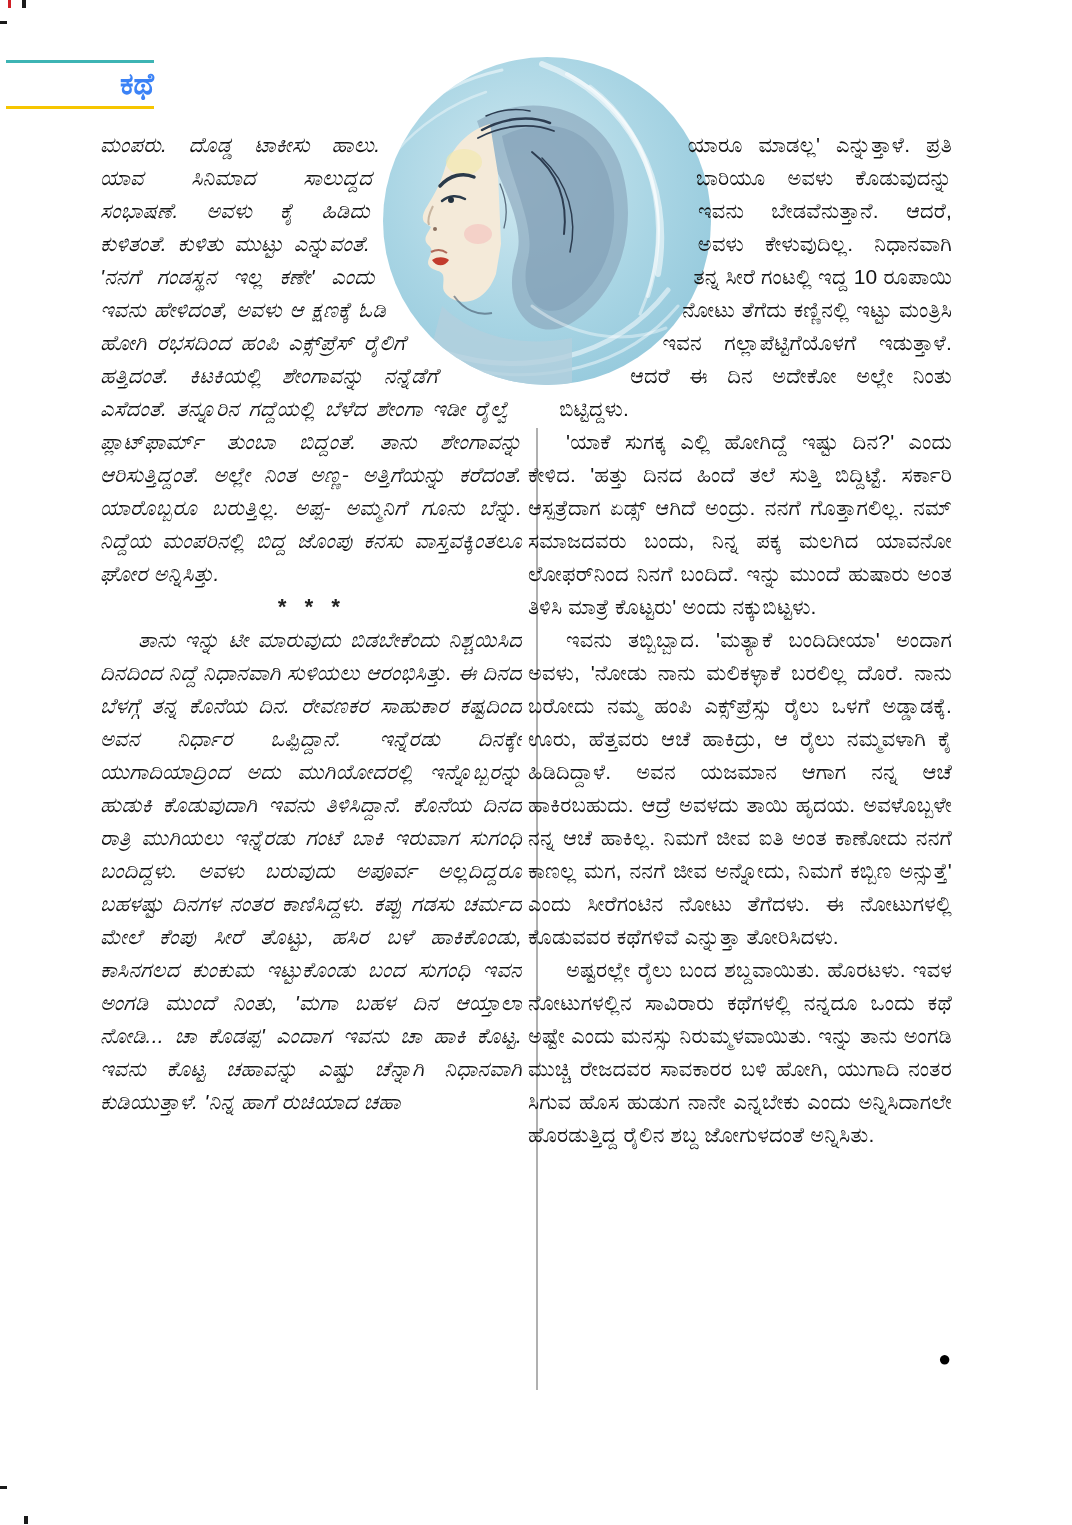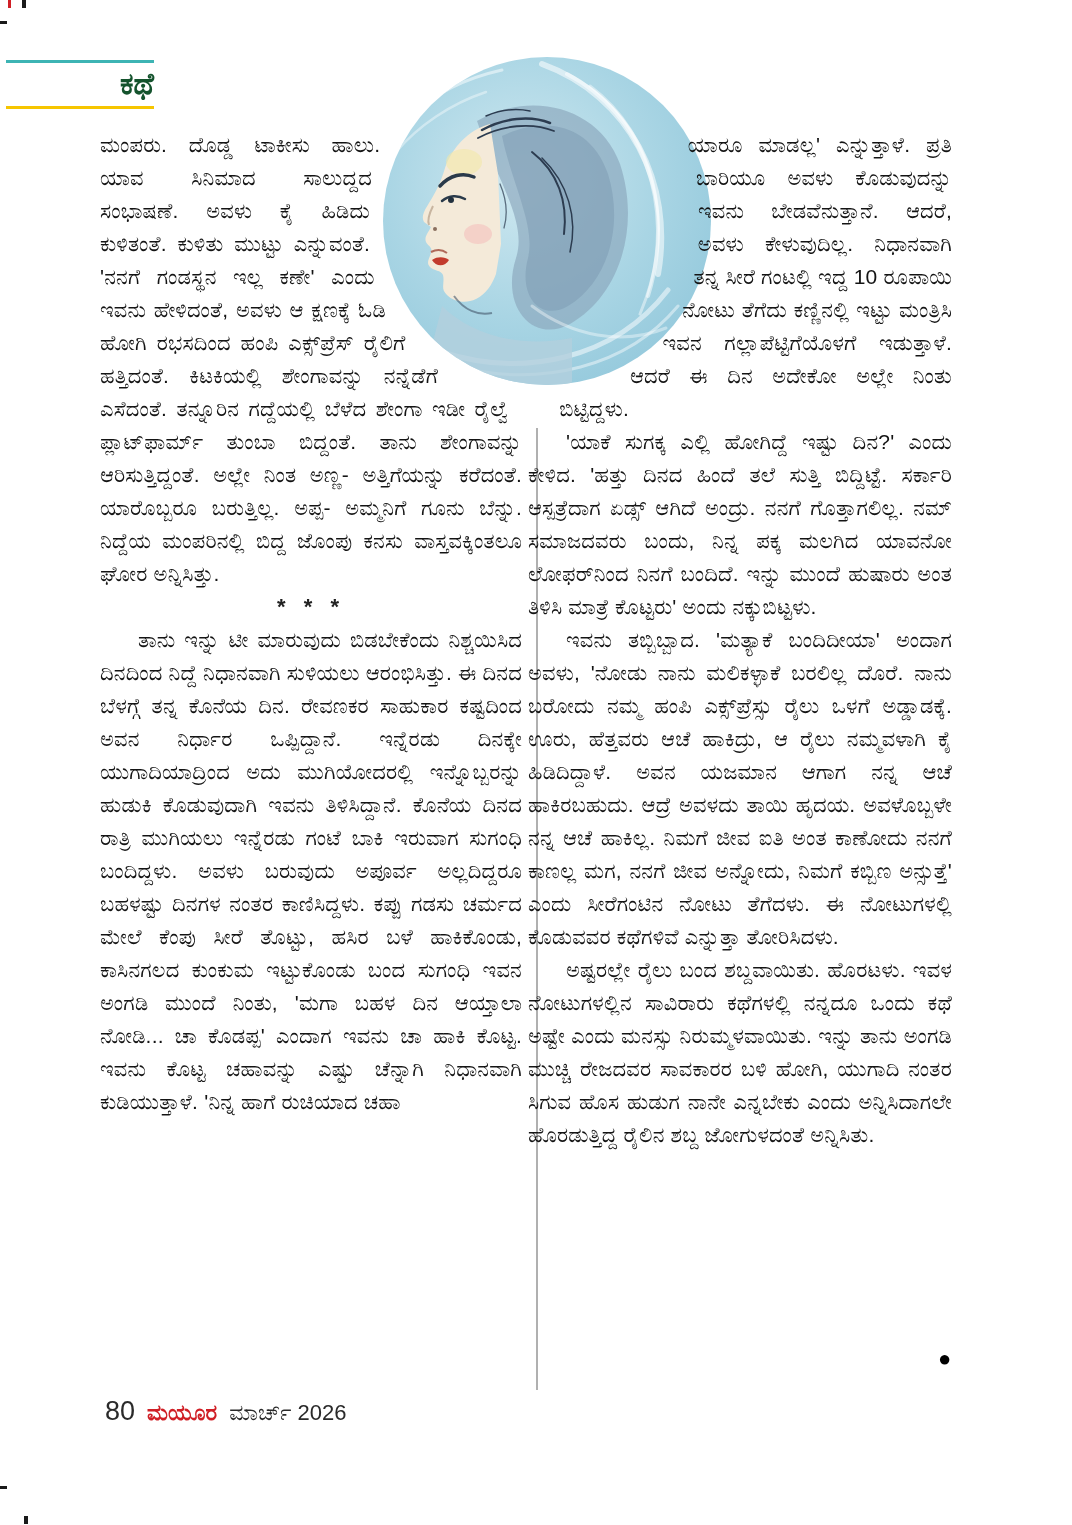--- a/index.html
+++ b/index.html
@@ -10,33 +10,33 @@
   }
   
   .mark{position:absolute;background:#1a1a1a;}
   .mark.red{background:#d01f26;}
   
   .header-rule{position:absolute;left:6px;width:148px;}
   .rule-top{top:60px;height:3px;background:#3db4b4;}
   .rule-bottom{top:106px;height:2.5px;background:#f6c500;}
   .section-header{
     position:absolute;left:6px;top:64px;width:148px;text-align:right;
-    font-size:30px;font-weight:bold;color:#14532d;line-height:40px;
+    font-size:30px;font-weight:bold;color:#3b82f6;line-height:40px;
   }
   
   .illus{position:absolute;left:382px;top:56px;width:330px;height:330px;}
   
   .col{
     position:absolute;top:128px;height:1272px;overflow:hidden;
     font-size:21px;line-height:33px;text-align:justify;color:#141414;
     letter-spacing:0.2px;
   }
   .col p{margin:0;}
   .col p.indent{text-indent:38px;}
-  .left-col{left:100px;width:422px;}
+  .left-col{left:100px;width:422px;font-style:italic;}
   .right-col{left:528px;width:424px;}
   .spacer-r{
     float:right;width:170px;height:270px;
     shape-outside:circle(176px at 194px 92px);
   }
   .spacer-l{
     float:left;width:175px;height:270px;
     shape-outside:circle(176px at -6px 92px);
   }
   .separator{
@@ -149,19 +149,14 @@
   <div class="col right-col">
     <div class="spacer-l"></div>
     <p>ಯಾರೂ ಮಾಡಲ್ಲ' ಎನ್ನುತ್ತಾಳೆ. ಪ್ರತಿ ಬಾರಿಯೂ ಅವಳು ಕೊಡುವುದನ್ನು ಇವನು ಬೇಡವೆನುತ್ತಾನೆ. ಆದರೆ, ಅವಳು ಕೇಳುವುದಿಲ್ಲ. ನಿಧಾನವಾಗಿ ತನ್ನ ಸೀರೆ ಗಂಟಲ್ಲಿ ಇದ್ದ 10 ರೂಪಾಯಿ ನೋಟು ತೆಗೆದು ಕಣ್ಣಿನಲ್ಲಿ ಇಟ್ಟು ಮಂತ್ರಿಸಿ ಇವನ ಗಲ್ಲಾಪೆಟ್ಟಿಗೆಯೊಳಗೆ ಇಡುತ್ತಾಳೆ. ಆದರೆ ಈ ದಿನ ಅದೇಕೋ ಅಲ್ಲೇ ನಿಂತು ಬಿಟ್ಟಿದ್ದಳು.</p>
     <p class="indent">'ಯಾಕೆ ಸುಗಕ್ಕ ಎಲ್ಲಿ ಹೋಗಿದ್ದೆ ಇಷ್ಟು ದಿನ?' ಎಂದು ಕೇಳಿದ. 'ಹತ್ತು ದಿನದ ಹಿಂದೆ ತಲೆ ಸುತ್ತಿ ಬಿದ್ದಿಟ್ಟೆ. ಸರ್ಕಾರಿ ಆಸ್ಪತ್ರೆದಾಗ ಏಡ್ಸ್ ಆಗಿದೆ ಅಂದ್ರು. ನನಗೆ ಗೊತ್ತಾಗಲಿಲ್ಲ. ನಮ್ ಸಮಾಜದವರು ಬಂದು, ನಿನ್ನ ಪಕ್ಕ ಮಲಗಿದ ಯಾವನೋ ಲೋಫರ್‌ನಿಂದ ನಿನಗೆ ಬಂದಿದೆ. ಇನ್ನು ಮುಂದೆ ಹುಷಾರು ಅಂತ ತಿಳಿಸಿ ಮಾತ್ರೆ ಕೊಟ್ಟರು' ಅಂದು ನಕ್ಕುಬಿಟ್ಟಳು.</p>
     <p class="indent">ಇವನು ತಬ್ಬಿಬ್ಬಾದ. 'ಮತ್ಯಾಕೆ ಬಂದಿದೀಯಾ' ಅಂದಾಗ ಅವಳು, 'ನೋಡು ನಾನು ಮಲಿಕಳ್ಳಾಕೆ ಬರಲಿಲ್ಲ ದೊರೆ. ನಾನು ಬರೋದು ನಮ್ಮ ಹಂಪಿ ಎಕ್ಸ್‌ಪ್ರೆಸ್ಸು ರೈಲು ಒಳಗೆ ಅಡ್ಡಾಡಕ್ಕೆ. ಊರು, ಹೆತ್ತವರು ಆಚೆ ಹಾಕಿದ್ರು, ಆ ರೈಲು ನಮ್ಮವಳಾಗಿ ಕೈ ಹಿಡಿದಿದ್ದಾಳೆ. ಅವನ ಯಜಮಾನ ಆಗಾಗ ನನ್ನ ಆಚೆ ಹಾಕಿರಬಹುದು. ಆದ್ರೆ ಅವಳದು ತಾಯಿ ಹೃದಯ. ಅವಳೊಬ್ಬಳೇ ನನ್ನ ಆಚೆ ಹಾಕಿಲ್ಲ. ನಿಮಗೆ ಜೀವ ಐತಿ ಅಂತ ಕಾಣೋದು ನನಗೆ ಕಾಣಲ್ಲ ಮಗ, ನನಗೆ ಜೀವ ಅನ್ನೋದು, ನಿಮಗೆ ಕಬ್ಬಿಣ ಅನ್ಸುತ್ತೆ' ಎಂದು ಸೀರೆಗಂಟಿನ ನೋಟು ತೆಗೆದಳು. ಈ ನೋಟುಗಳಲ್ಲಿ ಕೊಡುವವರ ಕಥೆಗಳಿವೆ ಎನ್ನುತ್ತಾ ತೋರಿಸಿದಳು.</p>
     <p class="indent">ಅಷ್ಟರಲ್ಲೇ ರೈಲು ಬಂದ ಶಬ್ದವಾಯಿತು. ಹೊರಟಳು. ಇವಳ ನೋಟುಗಳಲ್ಲಿನ ಸಾವಿರಾರು ಕಥೆಗಳಲ್ಲಿ ನನ್ನದೂ ಒಂದು ಕಥೆ ಅಷ್ಟೇ ಎಂದು ಮನಸ್ಸು ನಿರುಮ್ಮಳವಾಯಿತು. ಇನ್ನು ತಾನು ಅಂಗಡಿ ಮುಚ್ಚಿ ರೇಜದವರ ಸಾವಕಾರರ ಬಳಿ ಹೋಗಿ, ಯುಗಾದಿ ನಂತರ ಸಿಗುವ ಹೊಸ ಹುಡುಗ ನಾನೇ ಎನ್ನಬೇಕು ಎಂದು ಅನ್ನಿಸಿದಾಗಲೇ ಹೊರಡುತ್ತಿದ್ದ ರೈಲಿನ ಶಬ್ದ ಜೋಗುಳದಂತೆ ಅನ್ನಿಸಿತು.</p>
   </div>
 
   <div class="end-mark">●</div>
 
-  <div class="footer">
-    <span class="page-number">80</span>
-    <span class="magazine-logo">ಮಯೂರ</span>
-    <span class="issue-date">ಮಾರ್ಚ್ 2026</span>
-  </div>
 
 </div>
 
 </body></html>

